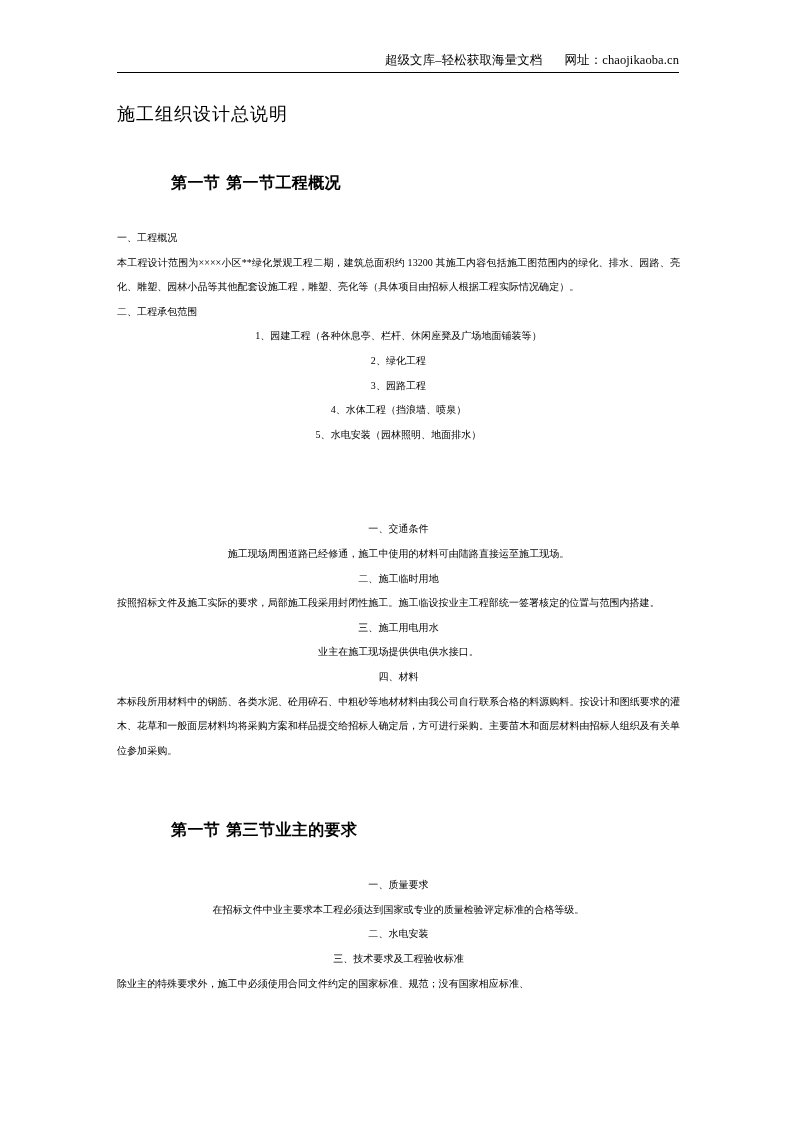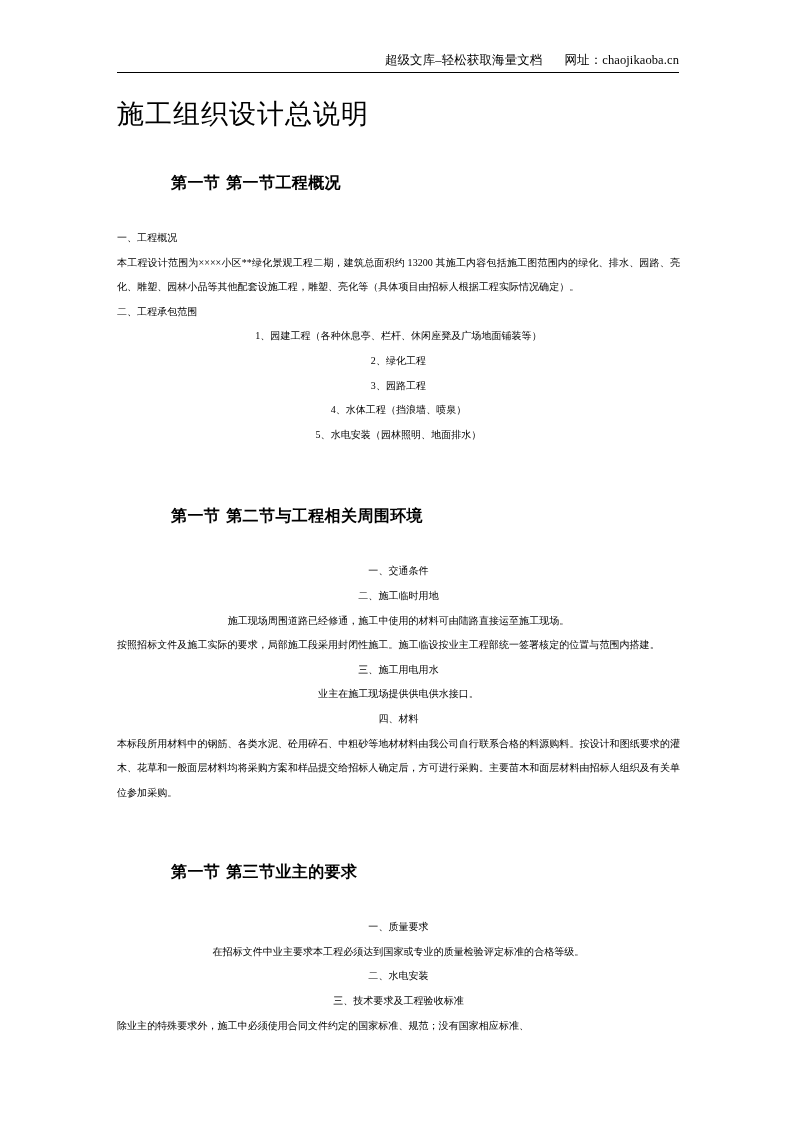--- a/index.html
+++ b/index.html
@@ -45,21 +45,21 @@
     width: 22px;
   }
   
   .content {
     position: absolute;
     left: 117px;
     top: 92px;
     width: 563px;
   }
   .doc-title {
-    font-size: 27px;
+    font-size: 18px;
     line-height: 44px;
     font-weight: normal;
     margin: 0 0 10px 0;
     letter-spacing: 1px;
     font-family: "Liberation Serif", "DejaVu Serif", serif;
   }
   .section-heading {
     font-size: 16px;
     line-height: 26px;
     font-weight: bold;
@@ -112,27 +112,26 @@
     <p class="para">本工程设计范围为××××小区**绿化景观工程二期，建筑总面积约 13200 其施工内容包括施工图范围内的绿化、排水、园路、亮化、雕塑、园林小品等其他配套设施工程，雕塑、亮化等（具体项目由招标人根据工程实际情况确定）。</p>
     <p class="para">二、工程承包范围</p>
     <p class="para last-line-left">1、园建工程（各种休息亭、栏杆、休闲座凳及广场地面铺装等）</p>
     <p class="para last-line-left">2、绿化工程</p>
     <p class="para last-line-left">3、园路工程</p>
     <p class="para last-line-left">4、水体工程（挡浪墙、喷泉）</p>
     <p class="para last-line-left">5、水电安装（园林照明、地面排水）</p>
 
     <div class="sp-body-sec"></div>
 
-    <div class="section-heading"><span>第一节</span><span class="sec-gap"></span><span>第二节与工程相关周围环境</span></div>
 
     <div class="sp-sec-body"></div>
 
     <p class="para last-line-left">一、交通条件</p>
+    <p class="para last-line-left">施工现场周围道路已经修通，施工中使用的材料可由陆路直接运至施工现场。</p>
     <p class="para last-line-left">二、施工临时用地</p>
-    <p class="para last-line-left">施工现场周围道路已经修通，施工中使用的材料可由陆路直接运至施工现场。</p>
     <p class="para">按照招标文件及施工实际的要求，局部施工段采用封闭性施工。施工临设按业主工程部统一签署核定的位置与范围内搭建。</p>
     <p class="para last-line-left">三、施工用电用水</p>
     <p class="para last-line-left">业主在施工现场提供供电供水接口。</p>
     <p class="para last-line-left">四、材料</p>
     <p class="para">本标段所用材料中的钢筋、各类水泥、砼用碎石、中粗砂等地材材料由我公司自行联系合格的料源购料。按设计和图纸要求的灌木、花草和一般面层材料均将采购方案和样品提交给招标人确定后，方可进行采购。主要苗木和面层材料由招标人组织及有关单位参加采购。</p>
 
     <div class="sp-body-sec-2"></div>
 
     <div class="section-heading"><span>第一节</span><span class="sec-gap"></span><span>第三节业主的要求</span></div>
 

